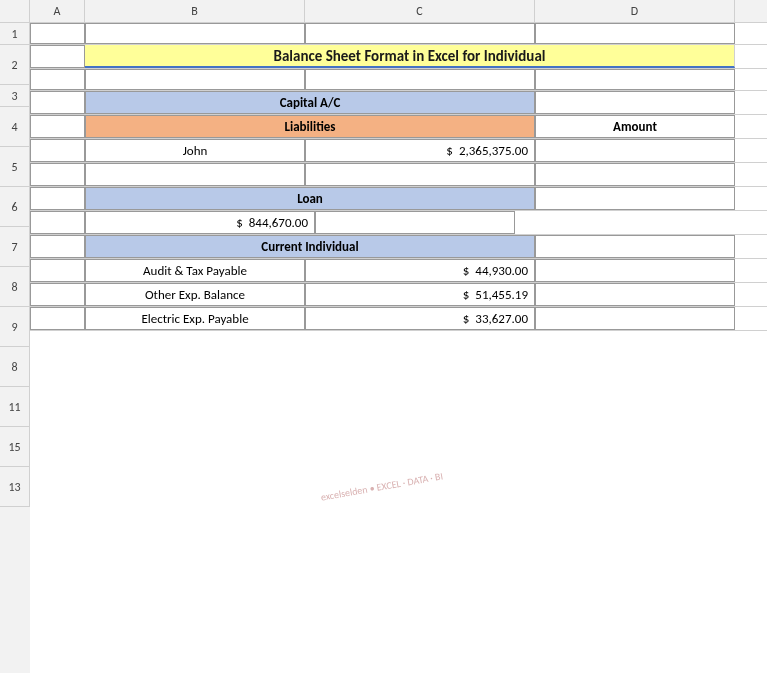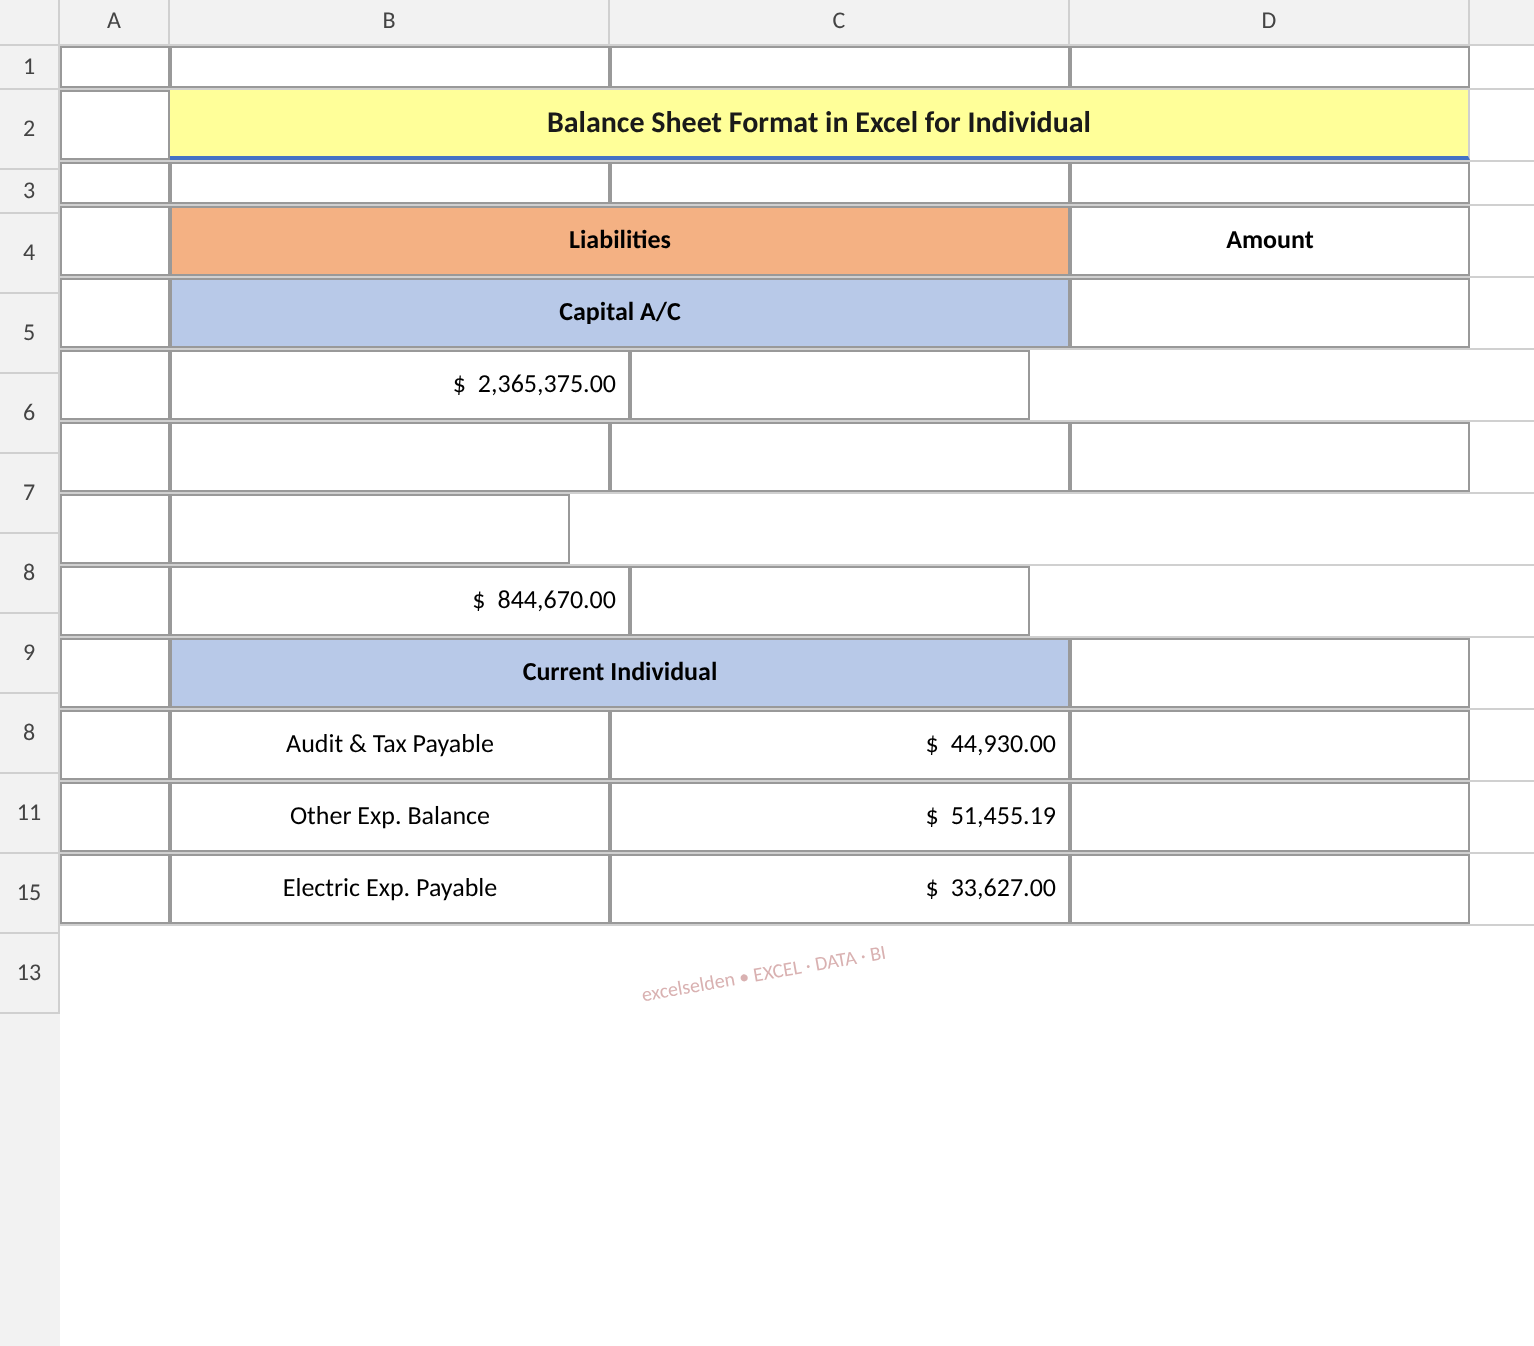--- a/index.html
+++ b/index.html
@@ -87,21 +87,21 @@
 
     .grid-content {
       flex: 1;
       display: flex;
       flex-direction: column;
     }
 
     .grid-row {
       display: flex;
       border-bottom: 1px solid #d0d0d0;
-      height: 36px;
+      height: 24px;
     }
 
     .grid-row.short { height: 22px; }
 
     .cell {
       border-right: 1px solid #d0d0d0;
       display: flex;
       align-items: center;
       padding: 2px 6px;
       overflow: hidden;
@@ -231,48 +231,50 @@
 
       <div class="grid-row short">
         <div class="cell cell-a data-empty"></div>
         <div class="cell cell-b data-empty"></div>
         <div class="cell cell-c data-empty"></div>
         <div class="cell cell-d data-empty"></div>
       </div>
 
       <div class="grid-row">
         <div class="cell cell-a data-empty"></div>
+        <div class="cell span-bc section-header">Capital A/C</div>
+        <div class="cell cell-d data-empty"></div>
+      </div>
+
+      <div class="grid-row">
+        <div class="cell cell-a data-empty"></div>
         <div class="cell span-bc header-liabilities">Liabilities</div>
         <div class="cell cell-d header-amount">Amount</div>
       </div>
 
       <div class="grid-row">
         <div class="cell cell-a data-empty"></div>
-        <div class="cell span-bc section-header">Capital A/C</div>
-        <div class="cell cell-d data-empty"></div>
-      </div>
-
-      <div class="grid-row">
-        <div class="cell cell-a data-empty"></div>
+        <div class="cell cell-b data-label">John</div>
         <div class="cell cell-c data-value">
           <span style="margin-right:6px;">$</span>
           <span>2,365,375.00</span>
         </div>
         <div class="cell cell-d data-empty"></div>
       </div>
 
       <div class="grid-row">
         <div class="cell cell-a data-empty"></div>
         <div class="cell cell-b data-empty"></div>
         <div class="cell cell-c data-empty"></div>
         <div class="cell cell-d data-empty"></div>
       </div>
 
       <div class="grid-row">
         <div class="cell cell-a data-empty"></div>
+        <div class="cell span-bc section-header">Loan</div>
         <div class="cell cell-d data-empty"></div>
       </div>
 
       <div class="grid-row">
         <div class="cell cell-a data-empty"></div>
         <div class="cell cell-c data-value">
           <span style="margin-right:6px;">$</span>
           <span>844,670.00</span>
         </div>
         <div class="cell cell-d data-empty"></div>

